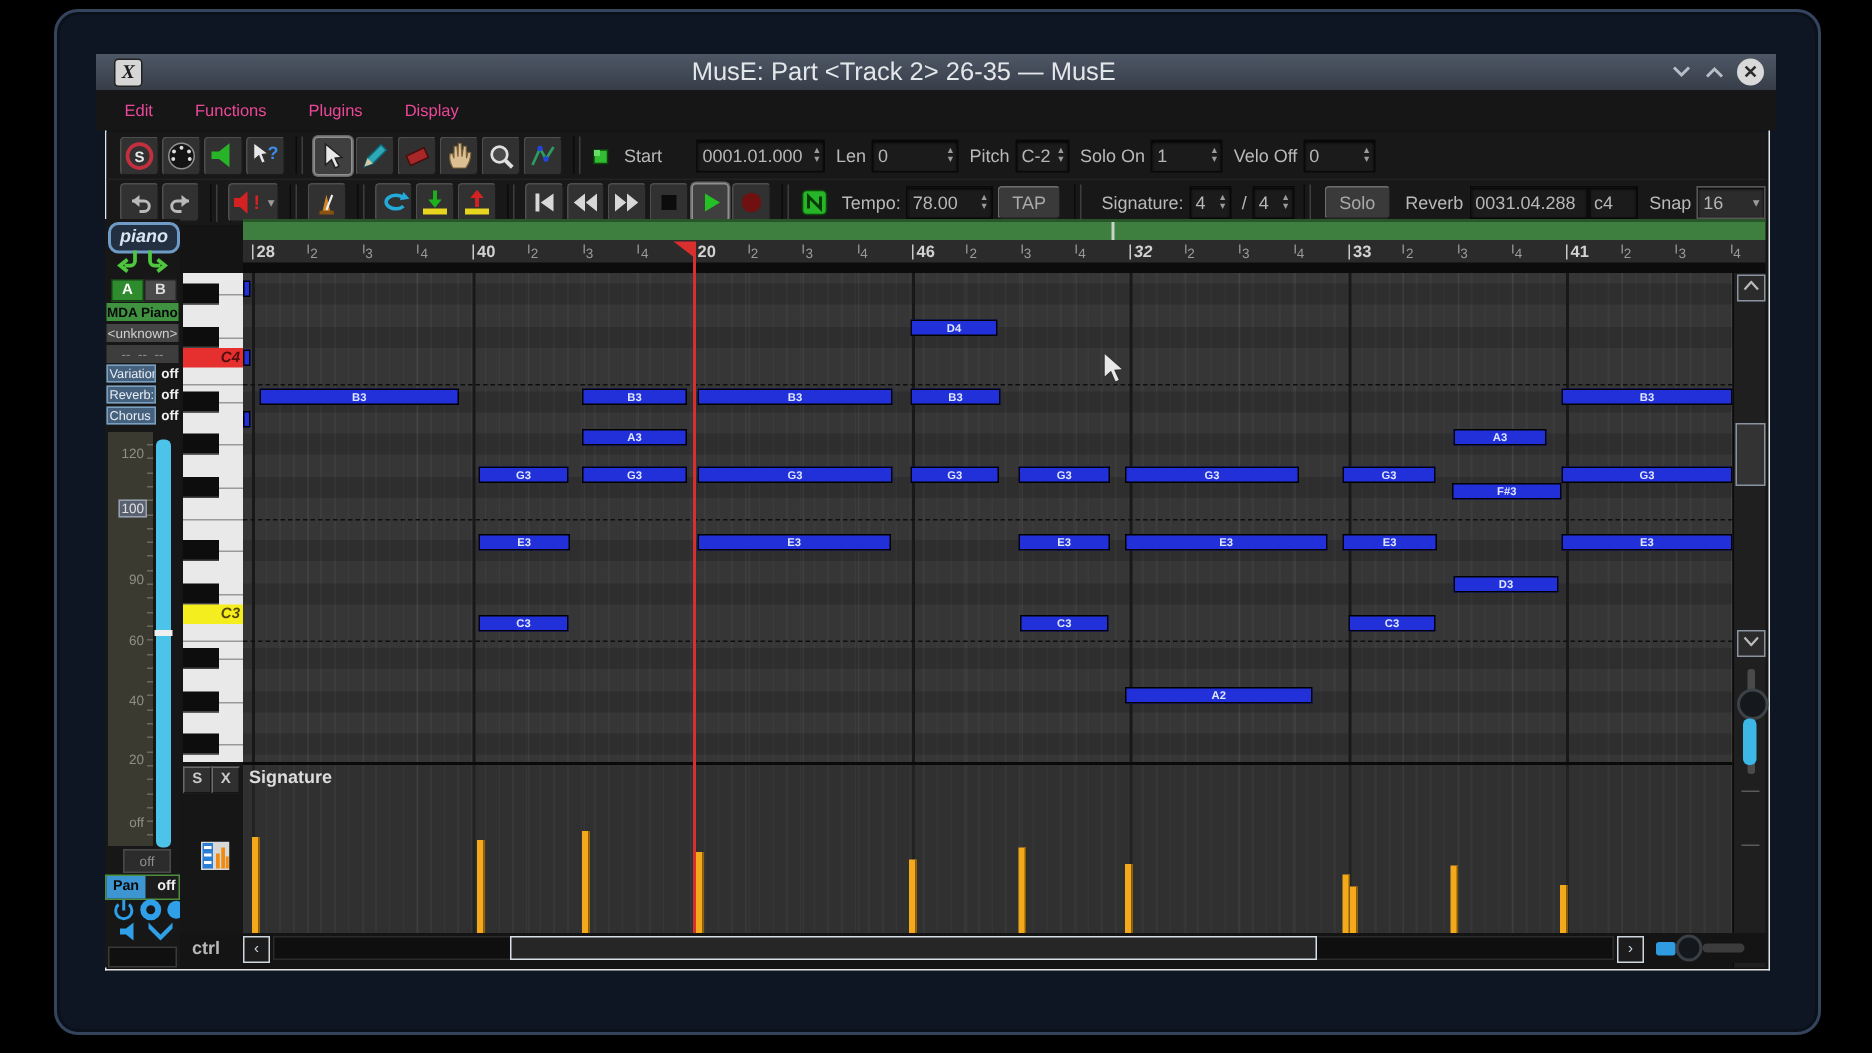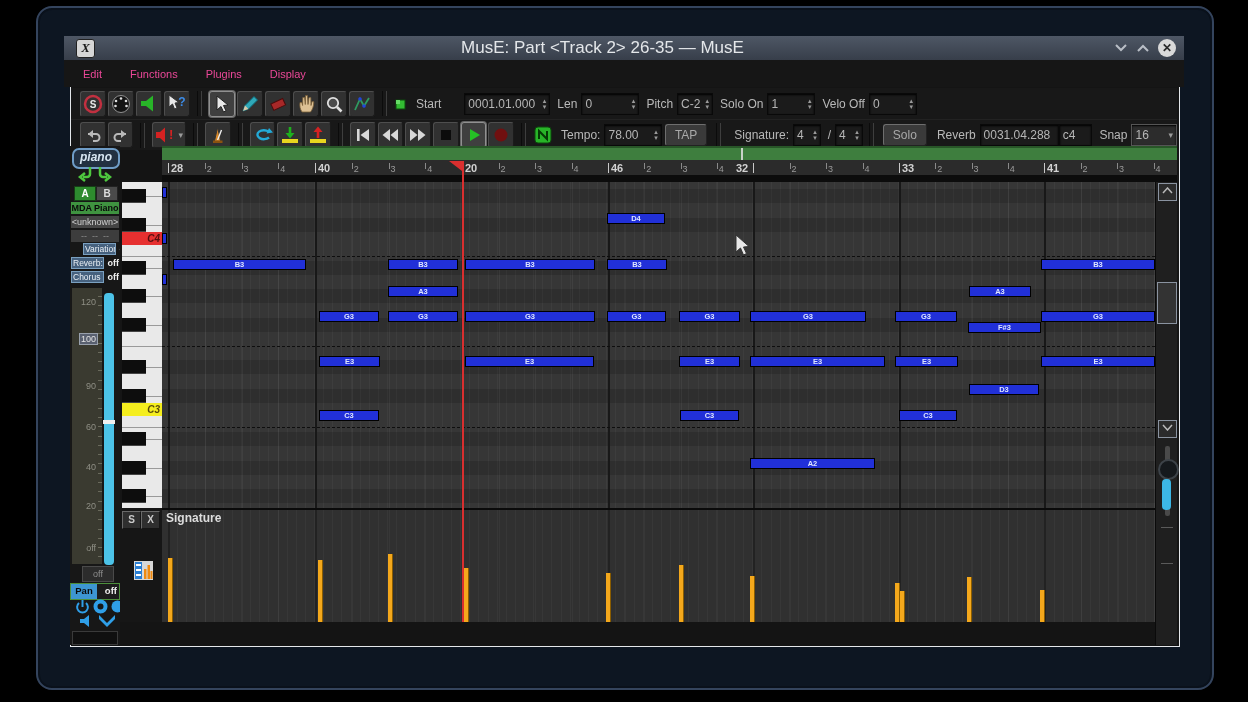--- a/index.html
+++ b/index.html
@@ -383,21 +383,21 @@
       <svg width="18" height="16">
           <path d="M4 1 v7 a3 3 0 0 0 3 3 h4 M9 7 l5 4 -5 4" fill="none" stroke="#4ec73e" stroke-width="2.5"></path>
         </svg>
     </div>
     <div class="abbtn" style="left:4px;top:40px;background:#2e8b2e;color:#fff;">A</div>
     <div class="abbtn" style="left:26px;top:40px;background:#4a4a4a;color:#ddd;border-color:#222;">B</div>
     <div class="lrow" style="top:56px;background:#3f9340;color:#0a0a0a;font-weight:bold;">MDA Piano</div>
     <div class="lrow" style="top:70px;background:#454545;color:#cfcfcf;">&lt;unknown&gt;</div>
     <div class="lrow" style="top:84px;background:#3d3d3d;color:#8f8f8f;">--  --  --</div>
     <div id="ctlrows">
-        <div class="ctlrow" style="top: 97px; margin-left: 12px;">
+        <div class="ctlrow" style="top: 97px;">
           <div class="lab">Variation</div>
           <div class="v">off</div>
         </div>
         <div class="ctlrow" style="top: 111px;">
           <div class="lab">Reverb:</div>
           <div class="v">off</div>
         </div>
         <div class="ctlrow" style="top: 125px;">
           <div class="lab">Chorus</div>
           <div class="v">off</div>
@@ -506,21 +506,21 @@
       <div class="rsub" style="left: 411.5px;">4</div>
       <div class="rtick" style="left: 446px; height: 10px; background: rgb(201, 201, 201);"></div>
       <div class="rnum" style="left: 449px;">46</div>
       <div class="rtick" style="left: 482.25px;"></div>
       <div class="rsub" style="left: 484.25px;">2</div>
       <div class="rtick" style="left: 518.5px;"></div>
       <div class="rsub" style="left: 520.5px;">3</div>
       <div class="rtick" style="left: 554.75px;"></div>
       <div class="rsub" style="left: 556.75px;">4</div>
       <div class="rtick" style="left: 591px; height: 10px; background: rgb(201, 201, 201);"></div>
-      <div class="rnum" style="left: 574px;">32</div>
+      <div class="rnum" style="left: 594px; font-style: italic;">32</div>
       <div class="rtick" style="left: 627.5px;"></div>
       <div class="rsub" style="left: 629.5px;">2</div>
       <div class="rtick" style="left: 664px;"></div>
       <div class="rsub" style="left: 666px;">3</div>
       <div class="rtick" style="left: 700.5px;"></div>
       <div class="rsub" style="left: 702.5px;">4</div>
       <div class="rtick" style="left: 737px; height: 10px; background: rgb(201, 201, 201);"></div>
       <div class="rnum" style="left: 740px;">33</div>
       <div class="rtick" style="left: 773.25px;"></div>
       <div class="rsub" style="left: 775.25px;">2</div>
@@ -718,19 +718,29 @@
           <polyline points="1,1 5.5,6 10,1" fill="none" stroke="#b9b9b9" stroke-width="1.5"></polyline>
         </svg>
     </div>
     <div class="vtrack"></div>
     <div class="vknob"></div>
     <div class="vcyan"></div>
     <div class="vtick" style="top:345px;"></div>
     <div class="vtick" style="top:381px;"></div>
   </div>
 
+  <div class="abs bottombar">
+    <div class="ctrl-lab">ctrl</div>
+    <div class="hbtn" style="left:42px;">‹</div>
+    <div class="hgroove"></div>
+    <div class="hthumb"></div>
+    <div class="hbtn" style="left:958px;">›</div>
+    <div class="zpill"></div>
+    <div class="zknob"></div>
+    <div class="ztrack"></div>
+  </div>
 
   <div class="abs mousecursor">
     <svg width="16" height="22">
         <path d="M1 0 L1 17 L5.5 13 L8.5 20 L11.5 18.5 L8.5 12 L14 11.5 Z" fill="#e8e8e8" stroke="#333" stroke-width="1"></path>
       </svg>
   </div>
 </div>
 
 </body></html>

